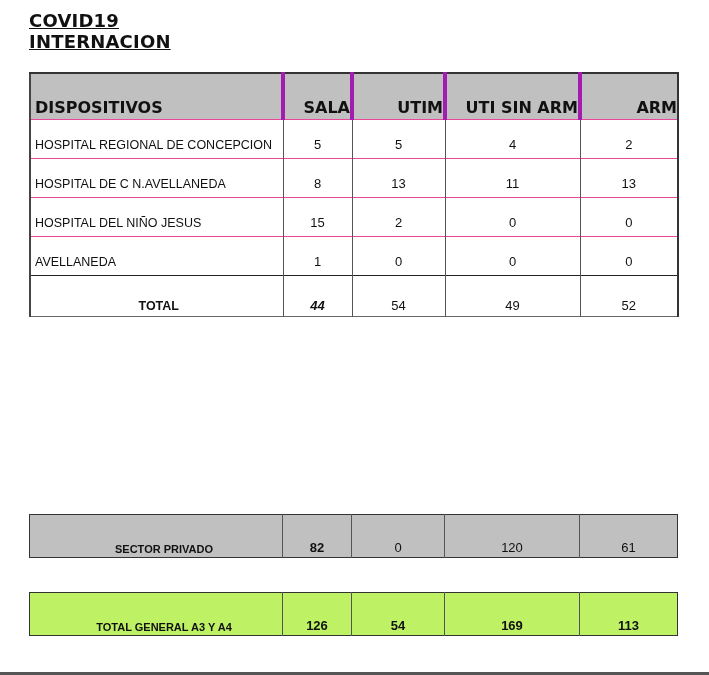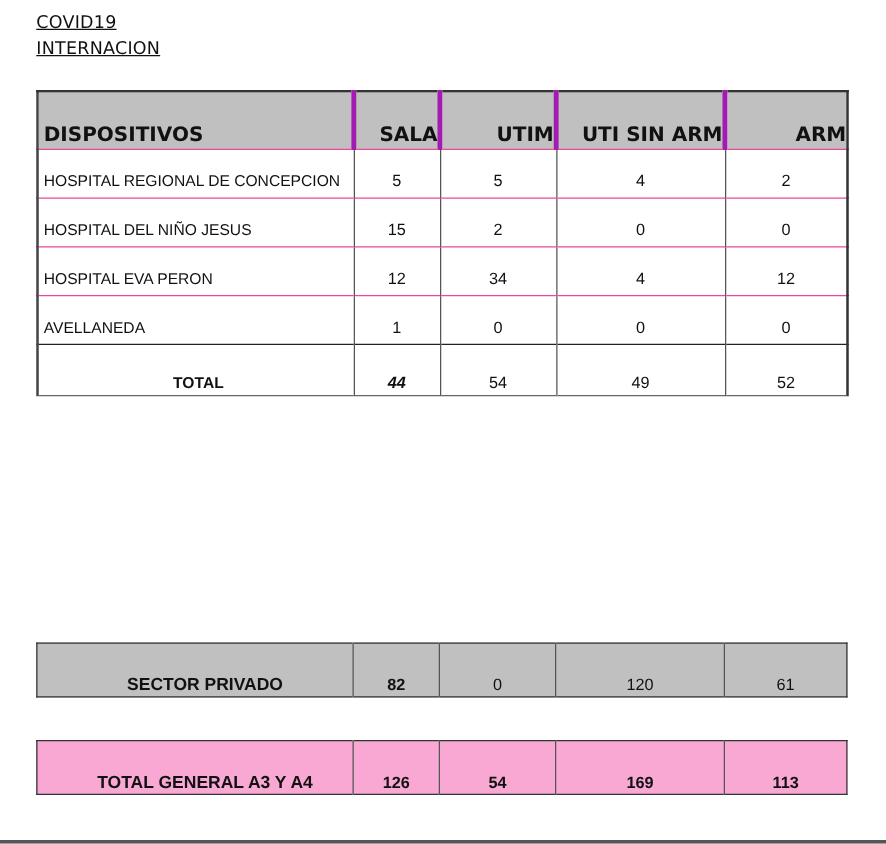--- a/index.html
+++ b/index.html
@@ -1,41 +1,41 @@
 <!DOCTYPE html>
 <html><head>
 <meta charset="utf-8">
 <style>
   html, body { margin:0; padding:0; background:#ffffff; }
   body { width:709px; height:675px; position:relative; overflow:hidden; font-family:"Liberation Sans", sans-serif; color:#111; }
-  .title { position:absolute; left:29px; font-family:"DejaVu Sans", sans-serif; font-weight:normal; font-size:14px; text-decoration:underline; letter-spacing:0.2px; }
+  .title { position:absolute; left:29px; font-family:"DejaVu Sans", sans-serif; font-weight:bold; font-size:18px; text-decoration:underline; letter-spacing:0.2px; }
   #t1 { top:10px; }
   #t2 { top:31px; }
 
   table { position:absolute; border-collapse:collapse; table-layout:fixed; }
   td, th { padding:0; overflow:hidden; white-space:nowrap; }
 
   #main { left:29px; top:72px; width:648px; border-top:2px solid #333; border-left:2px solid #444; border-right:2px solid #333; border-bottom:1.5px solid #666; }
   #main col.c0 { width:253px; } #main col.c1 { width:69px; } #main col.c2 { width:93px; } #main col.c3 { width:135px; } #main col.c4 { width:98px; }
   #main th { background:#c0c0c0; height:43px; vertical-align:bottom; font-family:"DejaVu Sans", sans-serif; font-size:16px; font-weight:bold; text-align:right; padding-bottom:2px; border-left:4px solid #a21caf; }
   #main th.first { text-align:left; padding-left:4px; border-left:none; }
   #main td { height:39px; font-size:13px; text-align:center; vertical-align:bottom; padding-bottom:6px; border-left:1px solid #555; border-top:1px solid #ec4899; box-sizing:border-box; }
   #main td.name { text-align:left; padding-left:4px; border-left:none; font-size:12.5px; }
   #main tr.strong-top td { border-top:1px solid #444; }
   #main tr.total td { height:41px; padding-bottom:3px; border-top:1.5px solid #222; }
   #main tr.total td.name { text-align:center; font-weight:bold; }
   #main tr.total td.bold { font-weight:bold;font-style:italic; }
 
   .box { left:29px; width:648px; border:1.5px solid #333; }
   .box col.c0 { width:253px; } .box col.c1 { width:69px; } .box col.c2 { width:93px; } .box col.c3 { width:135px; } .box col.c4 { width:98px; }
   .box td { height:40px; font-size:13px; text-align:center; vertical-align:bottom; padding-bottom:2px; border-left:1px solid #555; }
-  .box td.name { border-left:none; font-weight:bold; font-size:14px;padding-left:16px; }
+  .box td.name { border-left:none; font-weight:bold; font-size:11px;padding-left:16px; }
   #privado { top:514px; background:#c0c0c0; }
   #privado td.bold { font-weight:bold; }
-  #general { top:592px; background:#f9a8d4; }
+  #general { top:592px; background:#bef264; }
   #general td { font-weight:bold; }
 
   .bottom-rule { position:absolute; left:0; top:672px; width:709px; height:3px; background:#555; }
 </style>
 </head>
 <body>
 
 <div class="title" id="t1">COVID19</div>
 <div class="title" id="t2">INTERNACION</div>
 
@@ -58,32 +58,32 @@
   </thead>
   <tbody>
     <tr>
       <td class="name">HOSPITAL REGIONAL DE  CONCEPCION</td>
       <td>5</td>
       <td>5</td>
       <td>4</td>
       <td>2</td>
     </tr>
     <tr>
+      <td class="name">HOSPITAL  DE C N.AVELLANEDA</td>
+      <td>8</td>
+      <td>13</td>
+      <td>11</td>
+      <td>13</td>
+    </tr>
+    <tr>
       <td class="name">HOSPITAL DEL  NIÑO JESUS</td>
       <td>15</td>
       <td>2</td>
       <td>0</td>
       <td>0</td>
-    </tr>
-    <tr>
-      <td class="name">HOSPITAL EVA PERON</td>
-      <td>12</td>
-      <td>34</td>
-      <td>4</td>
-      <td>12</td>
     </tr>
     <tr>
       <td class="name">AVELLANEDA</td>
       <td>1</td>
       <td>0</td>
       <td>0</td>
       <td>0</td>
     </tr>
     <tr class="total">
       <td class="name">TOTAL</td>

